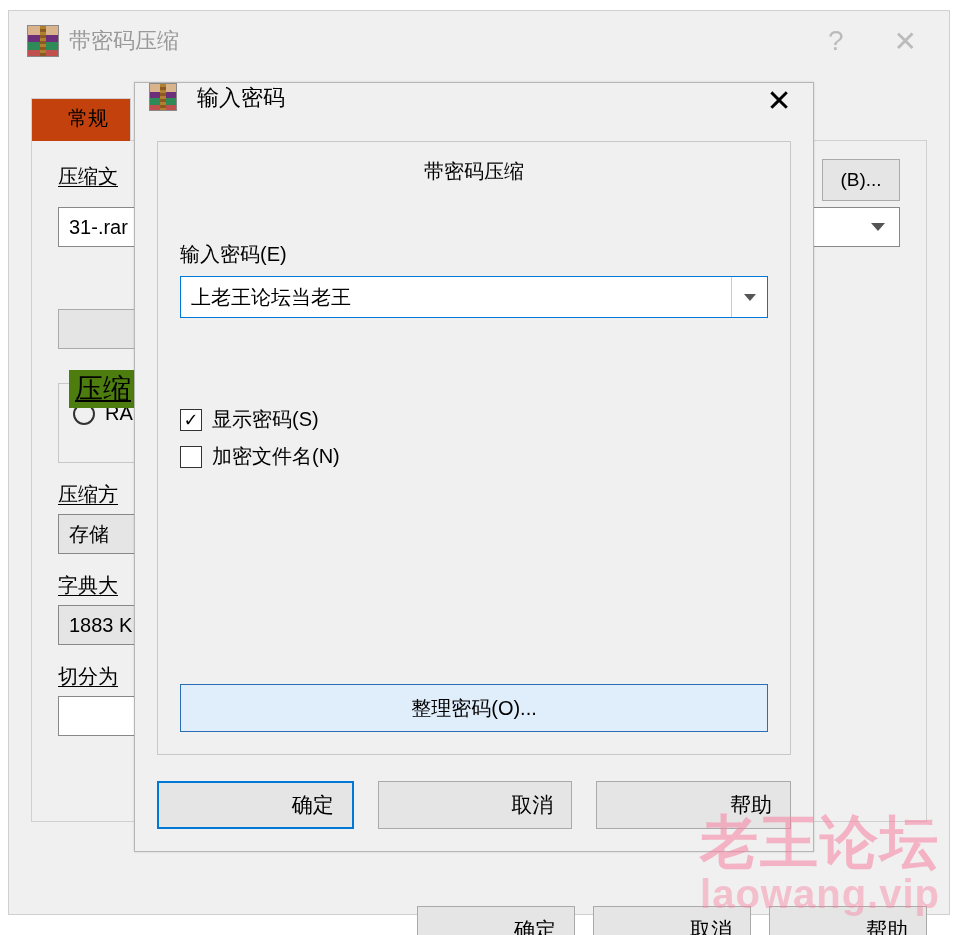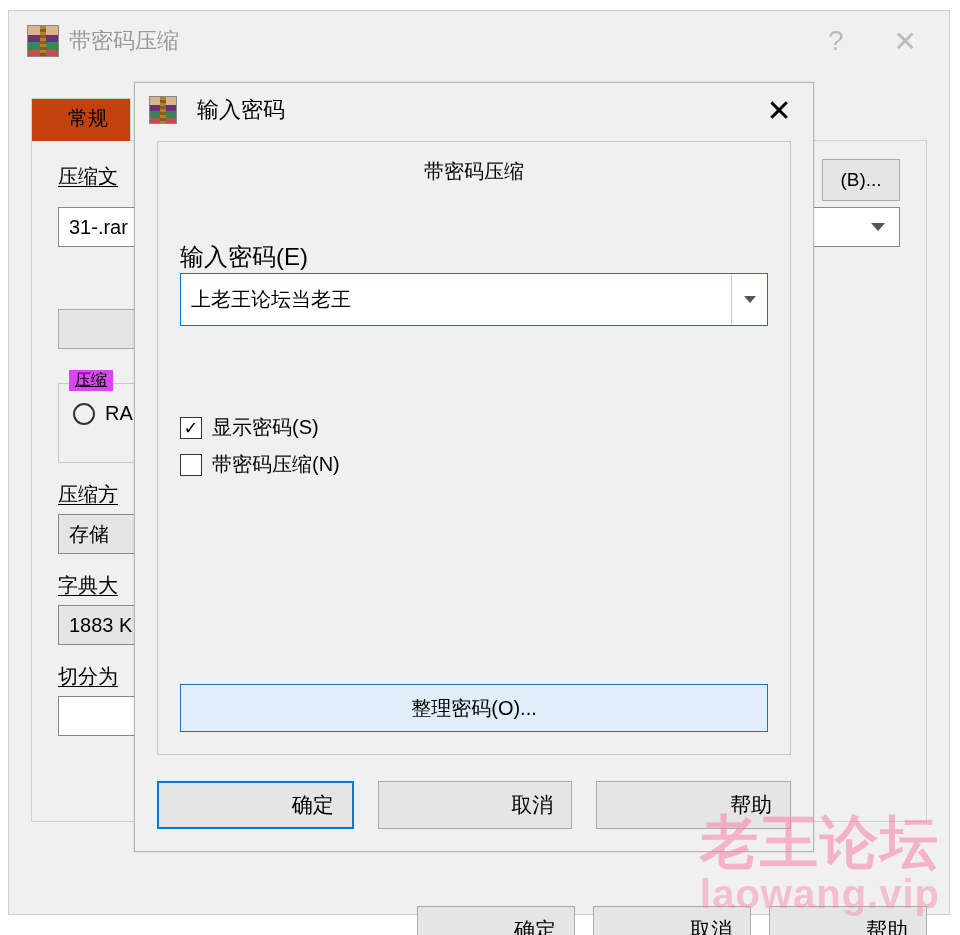--- a/index.html
+++ b/index.html
@@ -155,23 +155,23 @@
   }
   .groupbox {
     border: 1px solid #c8c8c8;
     height: 80px;
     position: relative;
     padding: 10px 14px;
   }
   .groupbox .legend {
     position: absolute;
     top: -14px; left: 10px;
-    background:#d946ef;
+    background:#4d7c0f;
     padding: 0 6px;
-    font-size: 16px;
+    font-size: 28px;
     text-decoration: underline;
   }
   .radio {
     display:flex; align-items:center; gap:10px;
     font-size: 20px;
     margin-top: 8px;
   }
   .radio-circle {
     width:22px;height:22px;border:2px solid #333;border-radius:50%;
     display:inline-block;
@@ -194,21 +194,21 @@
     position:absolute;
     left: 134px; top: 82px;
     width: 680px; height: 770px;
     border:1px solid #b6b6b6;
     background:#f0f0f0;
     box-shadow: 0 0 2px rgba(0,0,0,0.15);
     z-index: 10;
   }
   .modal-titlebar {
     height: 54px;
-    display:flex; align-items:center;
+    display:flex; 
     padding: 0 14px;
   }
   .modal-title {
     font-size: 22px;
     color:#000;
     margin-left: 10px;
   }
   .modal-close {
     margin-left:auto;
     font-size:30px;
@@ -221,25 +221,26 @@
     border:1px solid #c8c8c8;
     background:#f0f0f0;
     padding: 16px 22px 22px 22px;
   }
   .modal-heading {
     text-align:center;
     font-size:20px;
     margin-bottom: 56px;
   }
   .pw-label {
-    font-size:24px;
+    font-size:20px;
+    margin-bottom: 8px;
   }
   .pw-input-wrap {
     position: relative;
-    height: 53px;
+    height: 42px;
     border: 1px solid #0078d7;
     background:#fff;
   }
   .pw-input {
     border:none; outline:none;
     width: calc(100% - 40px);
     height:100%;
     padding: 4px 10px;
     font-size:20px;
     background:transparent;
@@ -400,21 +401,21 @@
       <div class="pw-dd-btn"></div>
     </div>
 
     <div class="checks-block">
       <div class="check-row">
         <span class="cb checked"></span>
         <span>显示密码(S)</span>
       </div>
       <div class="check-row">
         <span class="cb"></span>
-        <span>带密码压缩(N)</span>
+        <span>加密文件名(N)</span>
       </div>
     </div>
 
     <div class="organize-btn">
       <span>整理密码(O)...</span>
     </div>
   </div>
 
   <div class="modal-buttons">
     <div class="btn">

